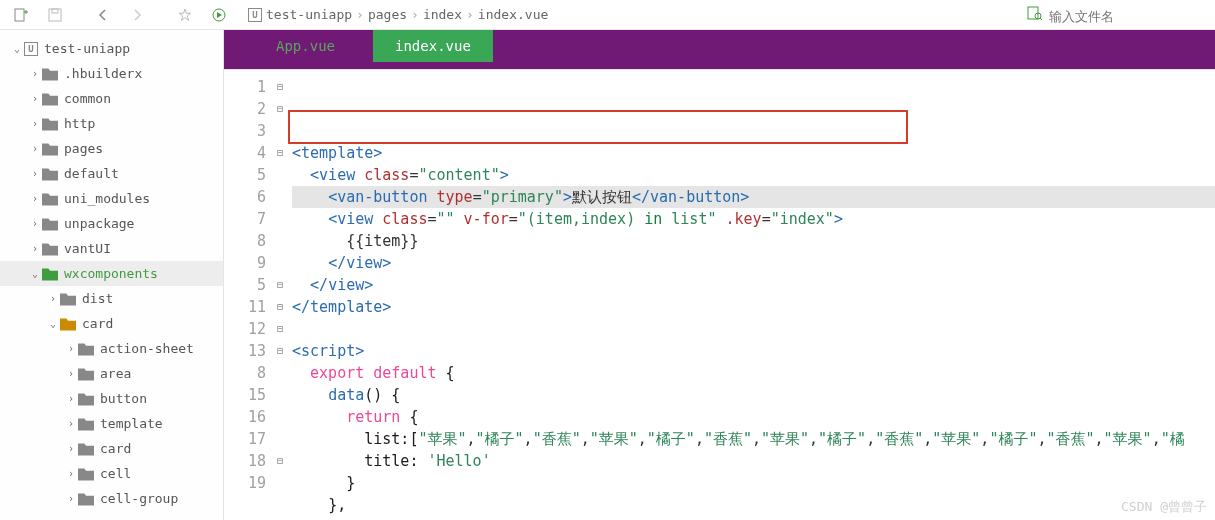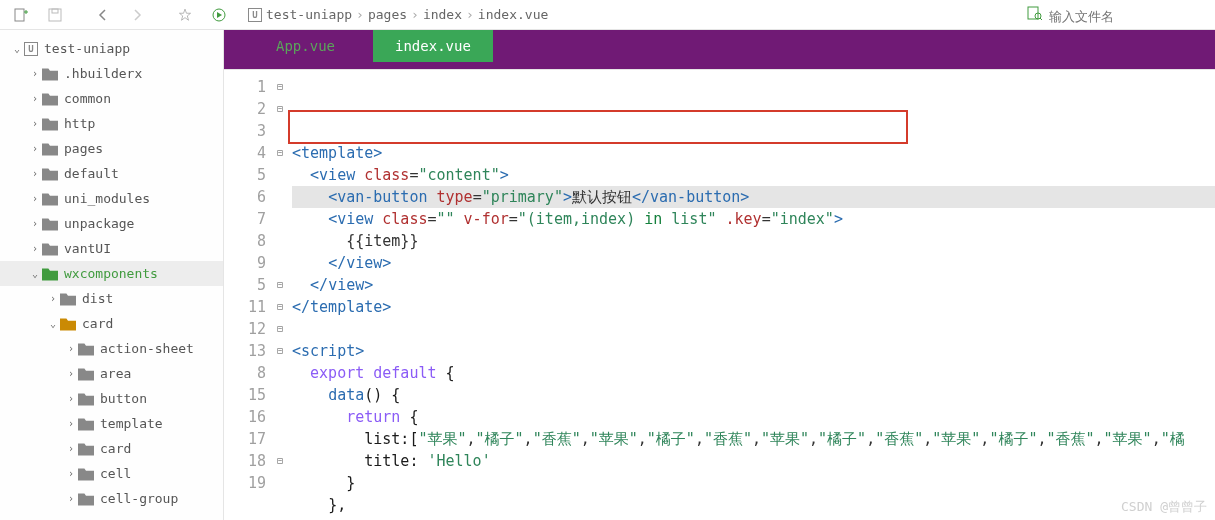--- a/index.html
+++ b/index.html
@@ -45,21 +45,21 @@
 .red-box { position: absolute; border: 2px solid #d43b2b; pointer-events: none; }
 
 
 .c-tag { color: #2b6cb0; }
 .c-attr { color: #b03030; }
 .c-str { color: #2f855a; }
 .c-kw { color: #15803d; }
 .c-txt { color: #333; }
 .c-punc { color: #2b6cb0; }
 .c-js { color: #1a1a1a; }
-.c-jkw { color: #8b5cf6; }
+.c-jkw { color: #ec4899; }
 .c-jstr { color: #2f855a; }
 .c-jid { color: #2b6cb0; }
 
 
 .watermark { position: absolute; right: 8px; bottom: 4px; color: #d0d0d0; font-size: 13px; }
 </style>
 </head>
 <body>
 
 <div class="toolbar">

